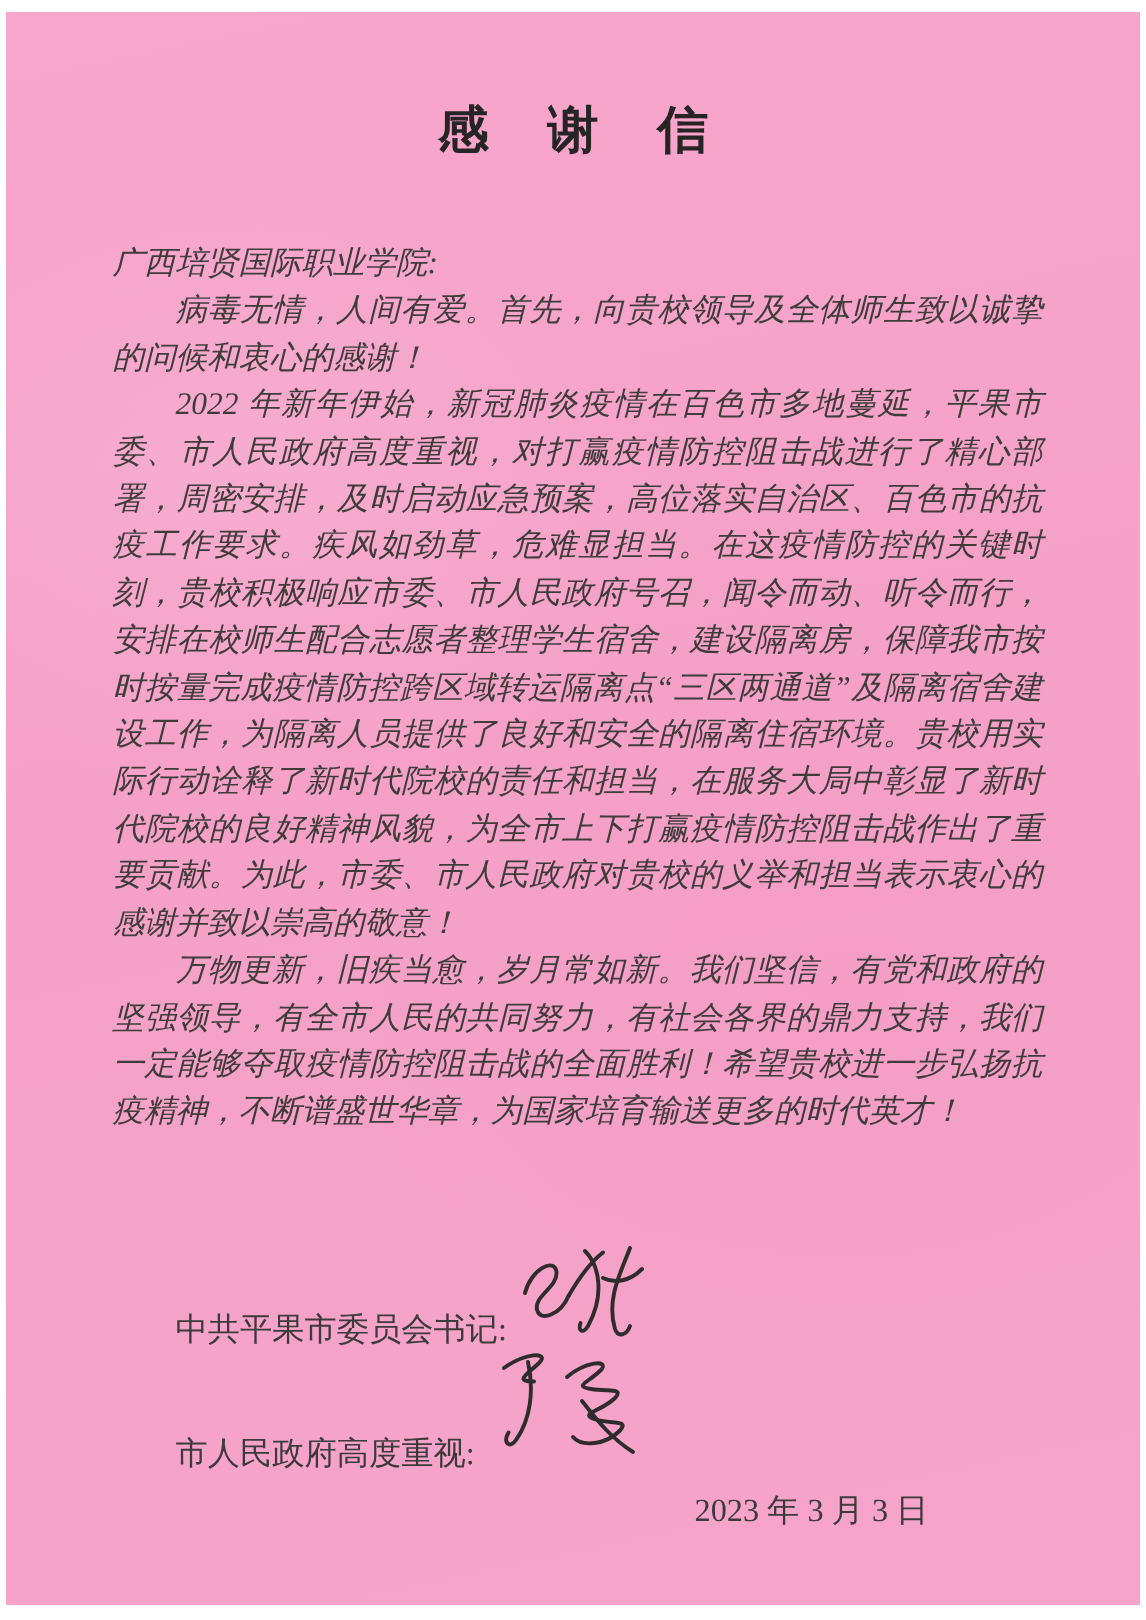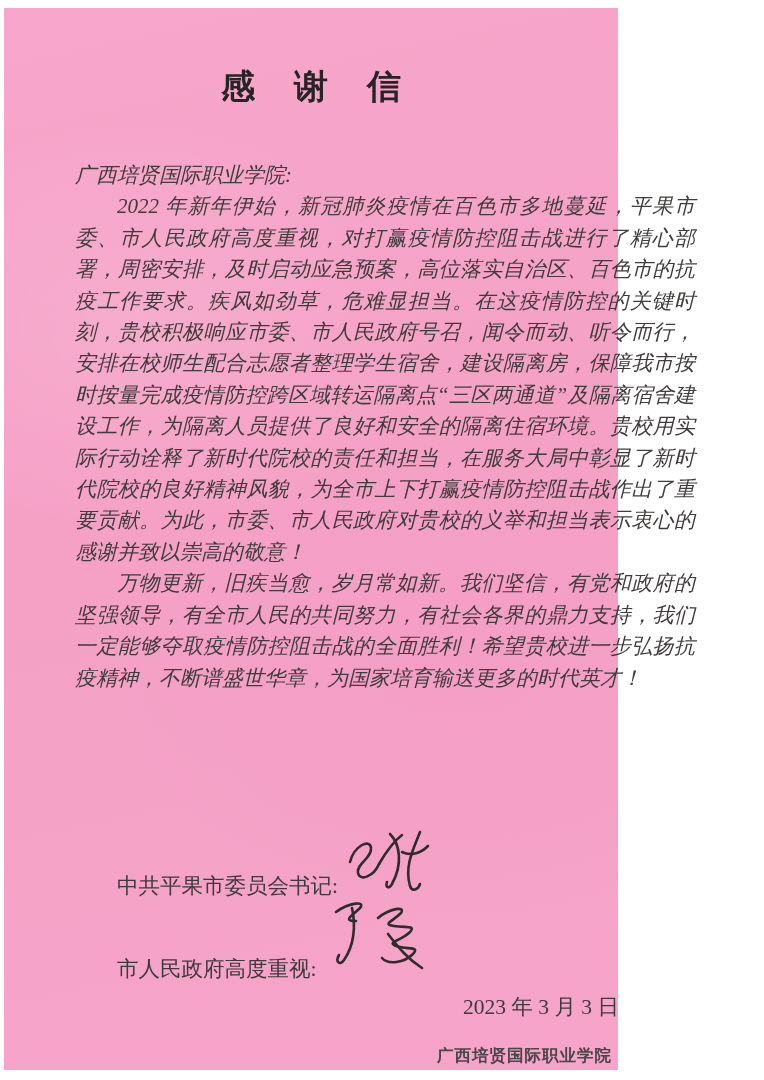--- a/index.html
+++ b/index.html
@@ -12,21 +12,21 @@
     position: relative;
     background: #ffffff;
     overflow: hidden;
     font-family: "Liberation Serif", "DejaVu Serif", serif;
   }
   
   .paper {
     position: absolute;
     left: 4px;
     top: 8px;
-    width: 614px;
+    width: 756px;
     height: 1062px;
     background:
       radial-gradient(ellipse 420px 300px at 22% 30%, rgba(255,255,255,0.10), rgba(255,255,255,0) 70%),
       radial-gradient(ellipse 500px 360px at 75% 62%, rgba(235,130,180,0.12), rgba(235,130,180,0) 70%),
       linear-gradient(168deg, #f7a7cb 0%, #f5a1c6 45%, #f6a4c9 100%);
   }
   .title {
     position: absolute;
     top: 56px;
     left: 0;
@@ -100,20 +100,21 @@
 </style>
 </head>
 <body>
 
 <div class="paper">
 
   <h1 class="title">感 谢 信</h1>
 
   <div class="letter-body">
     <p class="greeting">广西培贤国际职业学院:</p>
+    <p class="para">病毒无情，人间有爱。首先，向贵校领导及全体师生致以诚挚的问候和衷心的感谢！</p>
     <p class="para">2022 年新年伊始，新冠肺炎疫情在百色市多地蔓延，平果市委、市人民政府高度重视，对打赢疫情防控阻击战进行了精心部署，周密安排，及时启动应急预案，高位落实自治区、百色市的抗疫工作要求。疾风如劲草，危难显担当。在这疫情防控的关键时刻，贵校积极响应市委、市人民政府号召，闻令而动、听令而行，安排在校师生配合志愿者整理学生宿舍，建设隔离房，保障我市按时按量完成疫情防控跨区域转运隔离点“三区两通道”及隔离宿舍建设工作，为隔离人员提供了良好和安全的隔离住宿环境。贵校用实际行动诠释了新时代院校的责任和担当，在服务大局中彰显了新时代院校的良好精神风貌，为全市上下打赢疫情防控阻击战作出了重要贡献。为此，市委、市人民政府对贵校的义举和担当表示衷心的感谢并致以崇高的敬意！</p>
     <p class="para">万物更新，旧疾当愈，岁月常如新。我们坚信，有党和政府的坚强领导，有全市人民的共同努力，有社会各界的鼎力支持，我们一定能够夺取疫情防控阻击战的全面胜利！希望贵校进一步弘扬抗疫精神，不断谱盛世华章，为国家培育输送更多的时代英才！</p>
   </div>
 
   <div class="sig-label sig-label-1">中共平果市委员会书记:</div>
 
   <svg class="sig-svg sig-svg-1" width="104" height="70" viewBox="0 0 104 70">
     <path d="M10,34 C14,18 30,10 31,20 C32,30 16,36 18,45 C20,54 34,48 39,36"></path>
     <path d="M39,36 C46,24 54,13 62,7"></path>
     <path d="M50,6 C60,16 63,36 52,56 C49,61 45,60 47,54"></path>
@@ -125,15 +126,14 @@
 
   <svg class="sig-svg sig-svg-2" width="108" height="84" viewBox="0 0 108 84">
     <path d="M8,16 C22,6 38,5 32,12 C24,20 14,25 28,25"></path>
     <path d="M24,12 C28,30 26,50 16,64 C12,70 7,66 11,59"></path>
     <path d="M50,22 C62,12 78,10 73,17 C64,26 54,28 66,30 C78,32 88,29 82,36 C73,45 58,46 68,50 C80,54 92,50 85,58 C76,67 60,69 54,62"></path>
     <path d="M60,38 C68,48 78,62 94,72"></path>
   </svg>
 
   <div class="letter-date">2023 年 3 月 3 日</div>
 
-  <div class="watermark">广西培贤国际职业学院</div>
 
 </div>
 
 </body></html>

